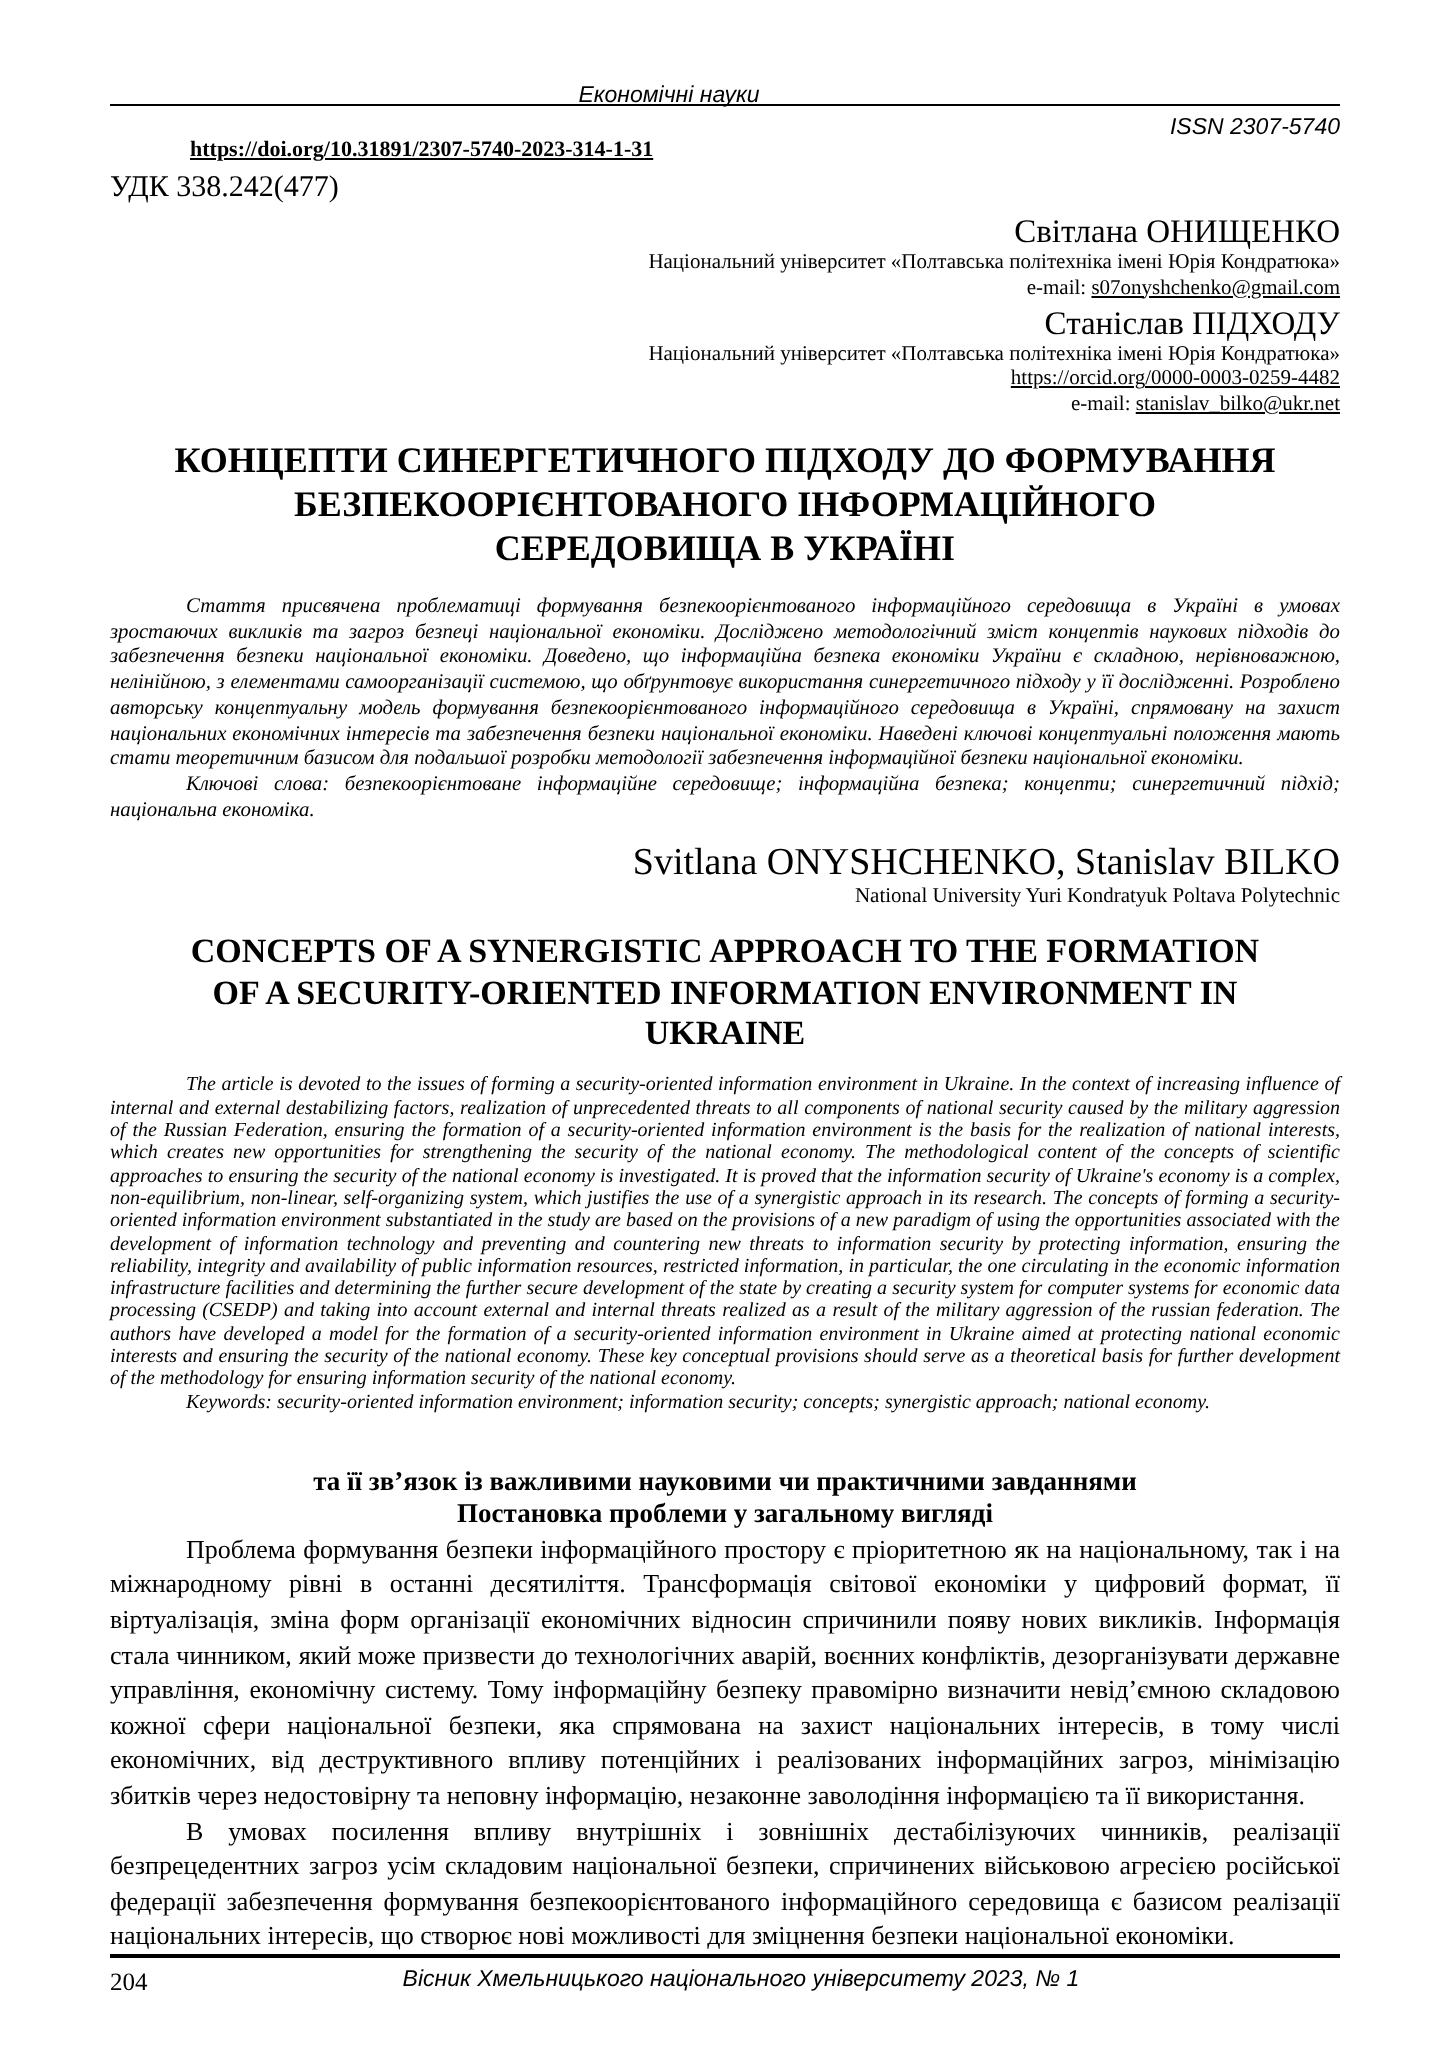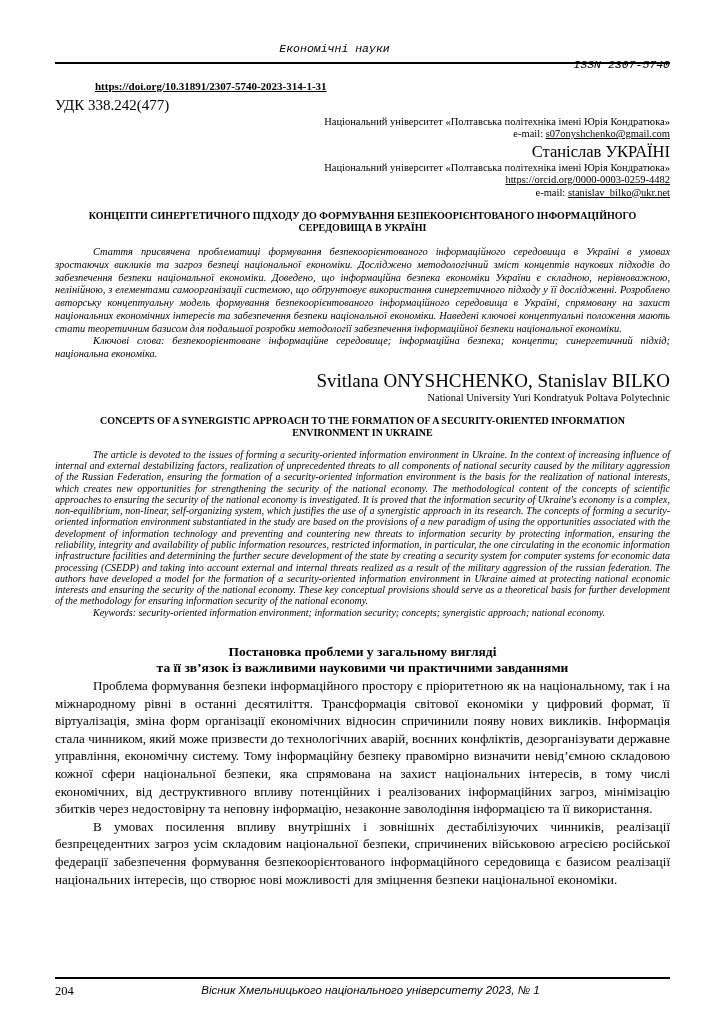--- a/index.html
+++ b/index.html
@@ -11,41 +11,41 @@
     background:#ffffff;
     color:#000000;
     font-family:"Liberation Serif", serif;
     display:flex;flex-direction:column;
     padding:42px 54px 24px 55px;
     overflow:hidden;
   }
   
   .running-header{
     position:relative;
-    font-family:Liberation Mono, monospace;
+    font-family:Liberation Sans, sans-serif;
     font-style:italic;
     font-size:11.5px;
     height:15px;
   }
   .rh-section{position:absolute;left:0;right:0;text-align:center;transform:translateX(-28px);}
   .rh-issn{position:absolute;right:0;top:16px;}
   .header-rule{height:2px;background:#000;margin-top:5px;}
   
   .doi{margin-top:16px;font-size:11px;font-weight:600;}
   .doi a{color:#000;text-decoration:underline;padding-left:40px;}
   .udc{margin-top:5px;font-size:15px;}
   
   .authors{margin-top:2px;text-align:right;line-height:1.15;}
   .author-name{font-size:16.5px;margin-top:2px;}
   .author-sub{font-size:10.5px;line-height:12.4px;}
   .author-sub a{color:#000;text-decoration:underline;}
   .email-prefix{text-decoration:none;}
   
-  .title{margin:11px auto 0;max-width:560px;text-align:center;font-weight:bold;font-size:10px;line-height:1.22;}
-  .title-en{margin:11px auto 0;max-width:540px;text-align:center;font-weight:bold;font-size:10px;line-height:1.2;}
+  .title{margin:11px auto 0;max-width:560px;text-align:center;font-weight:bold;font-size:18px;line-height:1.22;}
+  .title-en{margin:11px auto 0;max-width:540px;text-align:center;font-weight:bold;font-size:17px;line-height:1.2;}
   
   .abstract-uk{margin-top:12px;font-style:italic;font-size:10.4px;line-height:12.7px;text-align:justify;}
   .abstract-uk p, .abstract-en p{margin:0;text-indent:38px;}
   .abstract-en{margin-top:10px;font-style:italic;font-size:10px;line-height:11.3px;text-align:justify;}
   
   .byline-en{margin-top:9px;text-align:right;line-height:1.15;}
   .byline-names{font-size:19px;}
   .byline-affil{font-size:10.5px;}
   
   .section-heading{margin-top:26px;text-align:center;font-weight:bold;font-size:13.5px;line-height:16px;}
@@ -71,23 +71,24 @@
     <span class="rh-section">Економічні науки</span>
     <span class="rh-issn">ISSN 2307-5740</span>
   </div>
   <div class="header-rule"></div>
 
   <div class="doi"><a href="#">https://doi.org/10.31891/2307-5740-2023-314-1-31</a></div>
 
   <div class="udc">УДК 338.242(477)</div>
 
   <div class="authors">
+    <div class="author-name">Світлана ОНИЩЕНКО</div>
     <div class="author-sub">Національний університет «Полтавська політехніка імені Юрія Кондратюка»</div>
     <div class="author-sub"><span class="email-prefix">e-mail: </span><a href="#">s07onyshchenko@gmail.com</a></div>
-    <div class="author-name">Станіслав УКРАЇНІ</div>
+    <div class="author-name">Станіслав ПІДХОДУ</div>
     <div class="author-sub">Національний університет «Полтавська політехніка імені Юрія Кондратюка»</div>
     <div class="author-sub"><a href="#">https://orcid.org/0000-0003-0259-4482</a></div>
     <div class="author-sub"><span class="email-prefix">e-mail: </span><a href="#">stanislav_bilko@ukr.net</a></div>
   </div>
 
   <div class="title">КОНЦЕПТИ СИНЕРГЕТИЧНОГО ПІДХОДУ ДО ФОРМУВАННЯ БЕЗПЕКООРІЄНТОВАНОГО ІНФОРМАЦІЙНОГО СЕРЕДОВИЩА В УКРАЇНІ</div>
 
   <div class="abstract-uk">
     <p>Стаття присвячена проблематиці формування безпекоорієнтованого інформаційного середовища в Україні в умовах зростаючих викликів та загроз безпеці національної економіки. Досліджено методологічний зміст концептів наукових підходів до забезпечення безпеки національної економіки. Доведено, що інформаційна безпека економіки України є складною, нерівноважною, нелінійною, з елементами самоорганізації системою, що обґрунтовує використання синергетичного підходу у її дослідженні. Розроблено авторську концептуальну модель формування безпекоорієнтованого інформаційного середовища в Україні, спрямовану на захист національних економічних інтересів та забезпечення безпеки національної економіки. Наведені ключові концептуальні положення мають стати теоретичним базисом для подальшої розробки методології забезпечення інформаційної безпеки національної економіки.</p>
     <p>Ключові слова: безпекоорієнтоване інформаційне середовище; інформаційна безпека; концепти; синергетичний підхід; національна економіка.</p>
@@ -99,22 +100,22 @@
   </div>
 
   <div class="title-en">CONCEPTS OF A SYNERGISTIC APPROACH TO THE FORMATION OF A SECURITY-ORIENTED INFORMATION ENVIRONMENT IN UKRAINE</div>
 
   <div class="abstract-en">
     <p>The article is devoted to the issues of forming a security-oriented information environment in Ukraine. In the context of increasing influence of internal and external destabilizing factors, realization of unprecedented threats to all components of national security caused by the military aggression of the Russian Federation, ensuring the formation of a security-oriented information environment is the basis for the realization of national interests, which creates new opportunities for strengthening the security of the national economy. The methodological content of the concepts of scientific approaches to ensuring the security of the national economy is investigated. It is proved that the information security of Ukraine's economy is a complex, non-equilibrium, non-linear, self-organizing system, which justifies the use of a synergistic approach in its research. The concepts of forming a security-oriented information environment substantiated in the study are based on the provisions of a new paradigm of using the opportunities associated with the development of information technology and preventing and countering new threats to information security by protecting information, ensuring the reliability, integrity and availability of public information resources, restricted information, in particular, the one circulating in the economic information infrastructure facilities and determining the further secure development of the state by creating a security system for computer systems for economic data processing (CSEDP) and taking into account external and internal threats realized as a result of the military aggression of the russian federation. The authors have developed a model for the formation of a security-oriented information environment in Ukraine aimed at protecting national economic interests and ensuring the security of the national economy. These key conceptual provisions should serve as a theoretical basis for further development of the methodology for ensuring information security of the national economy.</p>
     <p>Keywords: security-oriented information environment; information security; concepts; synergistic approach; national economy.</p>
   </div>
 
   <div class="section-heading">
+    <div>та її зв’язок із важливими науковими чи практичними завданнями</div>
     <div>Постановка проблеми у загальному вигляді</div>
-    <div>та її зв’язок із важливими науковими чи практичними завданнями</div>
   </div>
 
   <div class="body-text">
     <p>Проблема формування безпеки інформаційного простору є пріоритетною як на національному, так і на міжнародному рівні в останні десятиліття. Трансформація світової економіки у цифровий формат, її віртуалізація, зміна форм організації економічних відносин спричинили появу нових викликів. Інформація стала чинником, який може призвести до технологічних аварій, воєнних конфліктів, дезорганізувати державне управління, економічну систему. Тому інформаційну безпеку правомірно визначити невід’ємною складовою кожної сфери національної безпеки, яка спрямована на захист національних інтересів, в тому числі економічних, від деструктивного впливу потенційних і реалізованих інформаційних загроз, мінімізацію збитків через недостовірну та неповну інформацію, незаконне заволодіння інформацією та її використання.</p>
     <p>В умовах посилення впливу внутрішніх і зовнішніх дестабілізуючих чинників, реалізації безпрецедентних загроз усім складовим національної безпеки, спричинених військовою агресією російської федерації забезпечення формування безпекоорієнтованого інформаційного середовища є базисом реалізації національних інтересів, що створює нові можливості для зміцнення безпеки національної економіки.</p>
   </div>
 
   <div class="footer">
     <div class="footer-rule"></div>
     <div class="footer-row">

